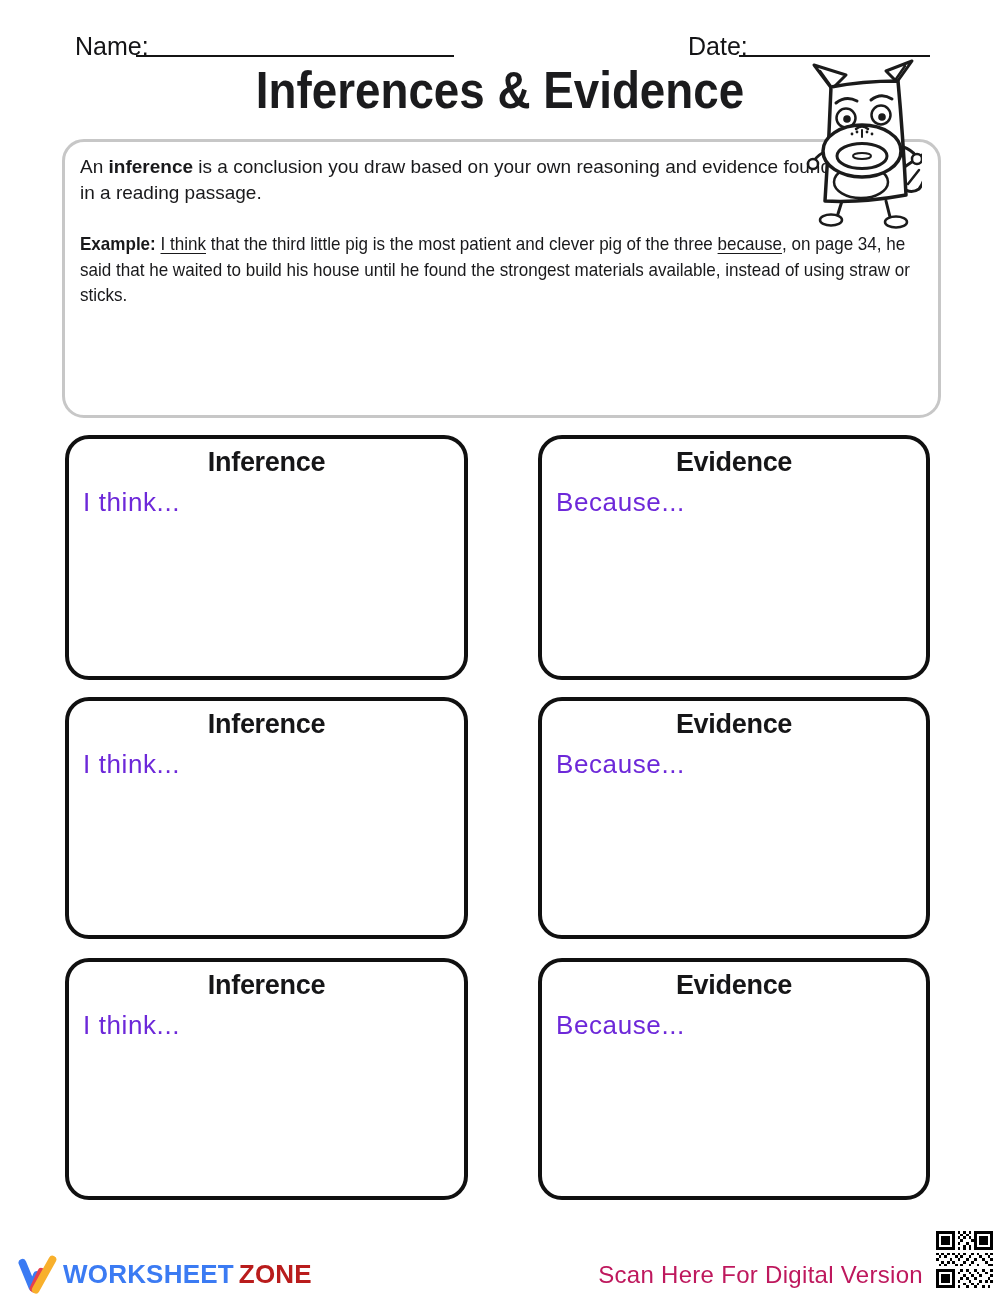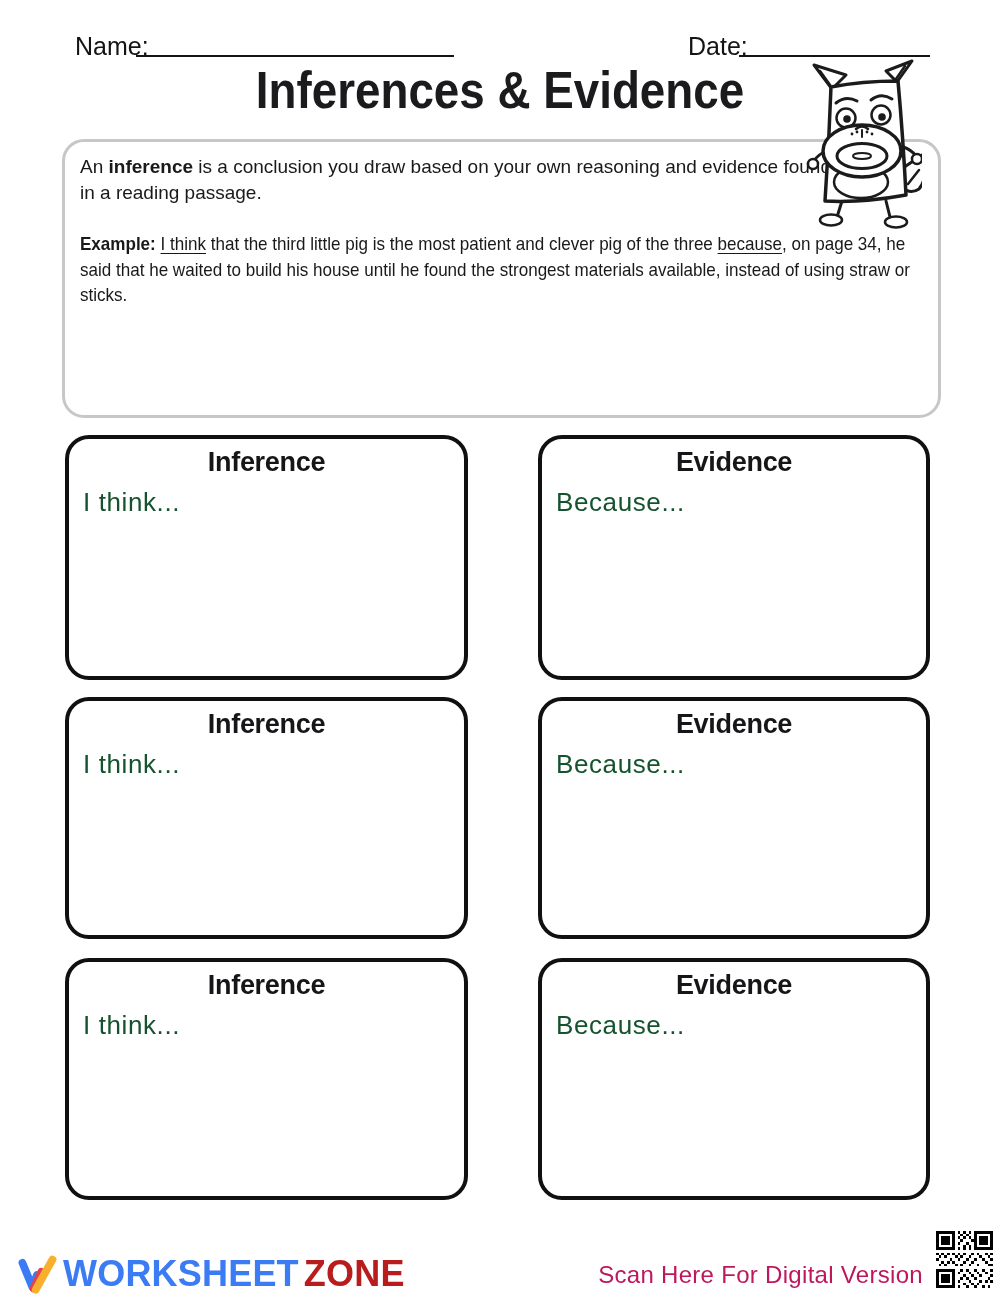--- a/index.html
+++ b/index.html
@@ -30,26 +30,26 @@
   .intro b{font-weight:700;}
   .u{text-decoration:underline;text-underline-offset:3px;}
 
   
   .card{position:absolute;border:4px solid #101010;border-radius:24px;background:#fff;
         box-sizing:border-box;z-index:2;}
   .c1{left:65px;width:403px;} .c2{left:538px;width:392px;}
   .r1{top:435px;height:245px;} .r2{top:697px;height:242px;} .r3{top:958px;height:242px;}
   .card-title{margin-top:8px;text-align:center;font-size:27px;font-weight:700;
               color:#161618;letter-spacing:-0.3px;}
-  .card-prompt{margin:9px 16px 0 14px;font-size:26px;color:#14532d;letter-spacing:0.6px;}
+  .card-prompt{margin:9px 16px 0 14px;font-size:26px;color:#6d28d9;letter-spacing:0.6px;}
 
   
   .brand{position:absolute;left:17px;top:1254px;display:flex;align-items:center;height:40px;}
   .brand svg{width:42px;height:40px;}
-  .brand-text{font-size:36px;font-weight:700;letter-spacing:0.2px;}
+  .brand-text{font-size:26px;font-weight:700;letter-spacing:0.2px;}
   .w1{color:#3B7BF3;margin-left:4px;}
   .w2{color:#b91c1c;margin-left:5px;}
   .scan-label{position:absolute;top:1261px;right:77px;font-size:24px;color:#be185d;letter-spacing:0.3px;}
   .qr{position:absolute;left:936px;top:1229px;width:57px;height:61px;}
 </style>
 </head>
 <body>
 
 <div class="page">
 

